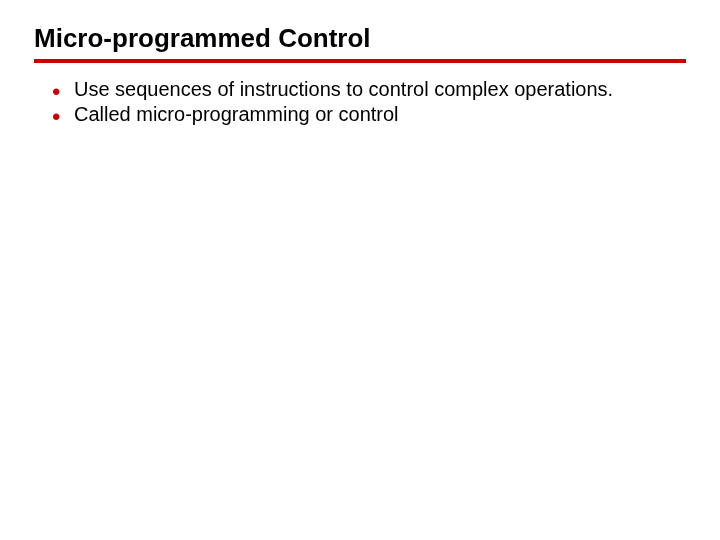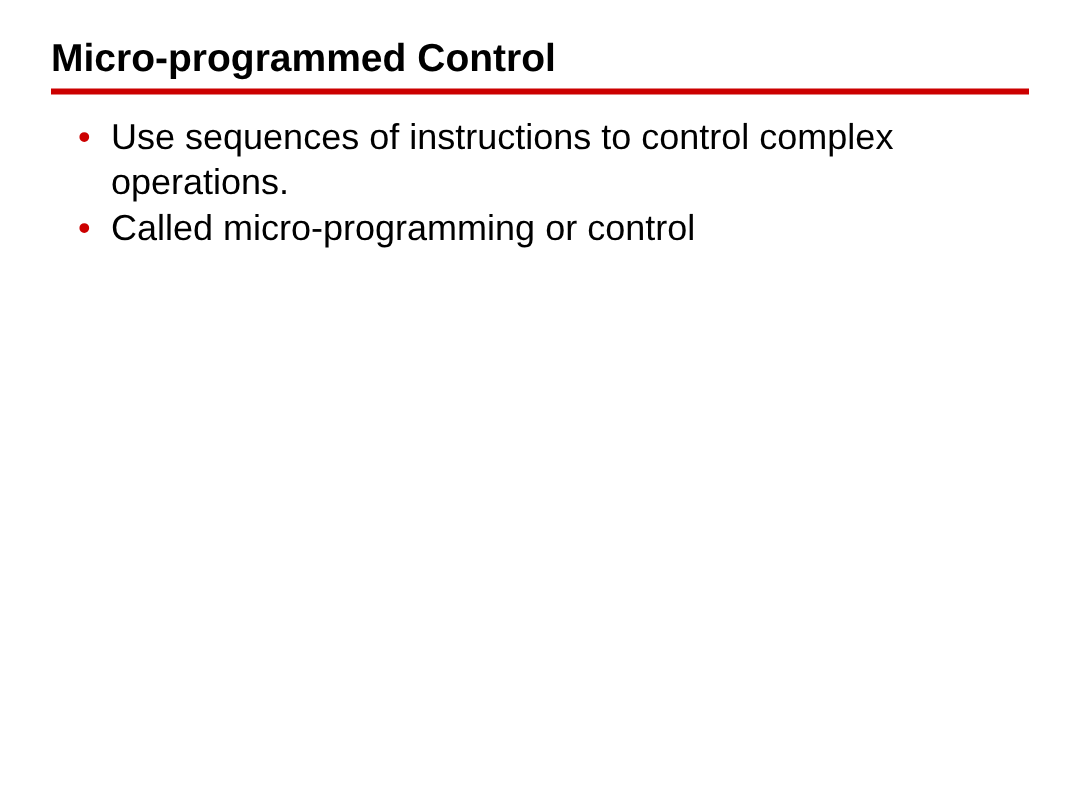--- a/index.html
+++ b/index.html
@@ -33,21 +33,21 @@
     width: 100%;
     margin-bottom: 14px;
   }
   ul.bullets {
     list-style: none;
     margin: 0;
     padding: 0 6px 0 18px;
   }
   ul.bullets li {
     position: relative;
-    font-size: 24px;
+    font-size: 20px;
     line-height: 1.28;
     padding-left: 22px;
     margin: 0;
     font-family: Verdana, Geneva, sans-serif;
   }
   ul.bullets li::before {
     content: "•";
     position: absolute;
     left: 0;
     top: 0;

